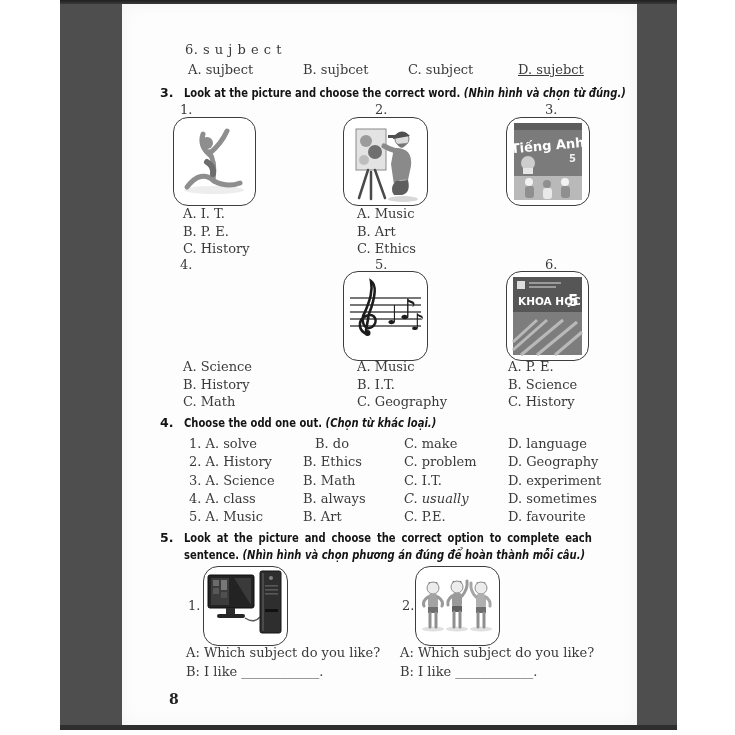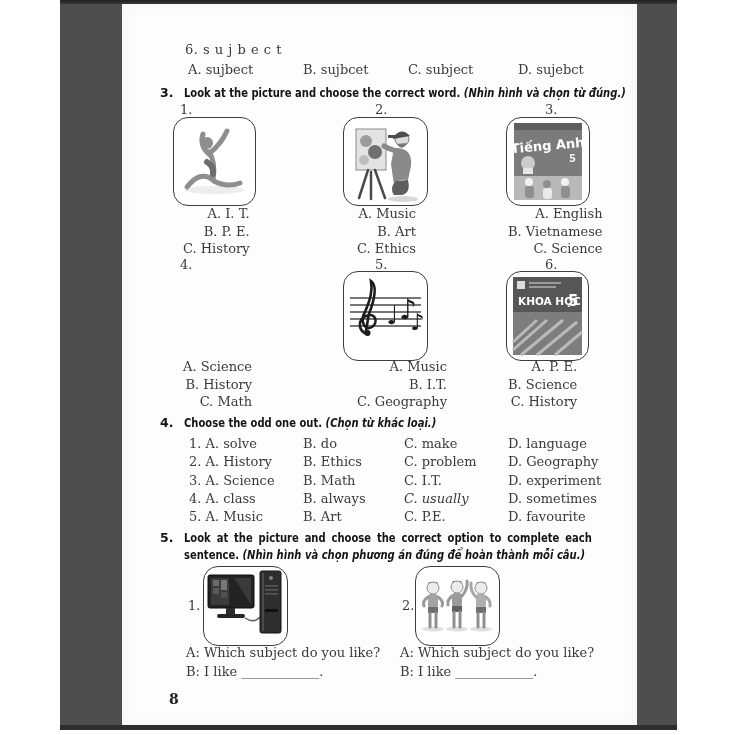--- a/index.html
+++ b/index.html
@@ -7,41 +7,41 @@
           font-family:"DejaVu Serif","Liberation Serif",serif;}
   .abs{position:absolute;}
   .photo{left:60px;top:0;width:617px;height:730px;background:#4e4e4e;}
   .topedge{left:60px;top:0;width:617px;height:4px;background:linear-gradient(#1f1f1f,#3a3a3a);}
   .pagepaper{left:122px;top:4px;width:515px;height:721px;background:#fdfdfd;box-shadow:inset 0 0 18px rgba(0,0,0,.04);}
   .botedge{left:60px;top:725px;width:617px;height:5px;background:#2e2e2e;}
   .serif{font-size:13px;color:#3a3a3a;white-space:nowrap;}
   .head{font-family:"DejaVu Sans","Liberation Sans",sans-serif;font-weight:bold;font-size:12.5px;color:#141414;white-space:nowrap;}
   .cond{transform:scaleX(.8);transform-origin:0 0;}
   .vi{font-style:italic;}
-  .optcol span{display:block;line-height:17.6px;text-align:right;}
+  .optcol span{display:block;line-height:17.6px;}
   .fig{border:1.6px solid #3d3d3d;border-radius:15px;background:#fff;overflow:hidden;}
   .fig svg{display:block;width:100%;height:100%;}
   .pgnum{font-weight:bold;font-size:14px;color:#222;}
   .wsp{word-spacing:3px;}
 </style>
 </head>
 <body>
 
 <div class="canvas">
 
   <div class="abs photo"></div>
   <div class="abs pagepaper"></div>
   <div class="abs topedge"></div>
   <div class="abs botedge"></div>
 
   <div class="abs serif" style="left:185px;top:42px;letter-spacing:.5px;">6. s u j b e c t</div>
   <div class="abs serif" style="left:188px;top:62px;">A. sujbect</div>
   <div class="abs serif" style="left:303px;top:62px;">B. sujbcet</div>
   <div class="abs serif" style="left:408px;top:62px;">C. subject</div>
-  <div class="abs serif" style="left:518px;top:62px;">D. sujebct</div>
+  <div class="abs serif" style="left:518px;top:62px;text-decoration:underline;">D. sujebct</div>
 
   <div class="abs head" style="left:160px;top:85px;">3.</div>
   <div class="abs head cond" style="left:184px;top:85px;">
     <span>Look at the picture and choose the correct word.</span>
     <span class="vi">(Nhìn hình và chọn từ đúng.)</span>
   </div>
 
   <div class="abs serif" style="left:180px;top:102px;">1.</div>
   <div class="abs serif" style="left:375px;top:102px;">2.</div>
   <div class="abs serif" style="left:545px;top:102px;">3.</div>
@@ -104,25 +104,20 @@
   <div class="abs serif optcol" style="left:183px;top:205px;">
     <span>A. I. T.</span>
     <span>B. P. E.</span>
     <span>C. History</span>
   </div>
   <div class="abs serif optcol" style="left:357px;top:205px;">
     <span>A. Music</span>
     <span>B. Art</span>
     <span>C. Ethics</span>
   </div>
-  <div class="abs serif optcol" style="left:508px;top:205px;">
-    <span>A. English</span>
-    <span>B. Vietnamese</span>
-    <span>C. Science</span>
-  </div>
 
   <div class="abs serif" style="left:180px;top:257px;">4.</div>
   <div class="abs serif" style="left:375px;top:257px;">5.</div>
   <div class="abs serif" style="left:545px;top:257px;">6.</div>
 
 
   <div class="abs fig" style="left:343px;top:271px;width:83px;height:88px;">
     <svg viewBox="0 0 83 88">
       <g stroke="#4a4a4a" stroke-width="1.3">
         <line x1="6" y1="26" x2="77" y2="26"></line>
@@ -175,21 +170,21 @@
   </div>
 
   <div class="abs head" style="left:160px;top:415px;">4.</div>
   <div class="abs head cond" style="left:184px;top:415px;">
     <span>Choose the odd one out.</span>
     <span class="vi">(Chọn từ khác loại.)</span>
   </div>
 
   <div class="abs" style="left:0;top:436px;width:735px;">
     <span class="abs serif" style="left:189px;">1. A. solve</span>
-    <span class="abs serif" style="left:303px;">B. do</span>
+    <span class="abs serif" style="left:315px;">B. do</span>
     <span class="abs serif" style="left:404px;">C. make</span>
     <span class="abs serif" style="left:508px;">D. language</span>
   </div>
   <div class="abs" style="left:0;top:454px;width:735px;">
     <span class="abs serif" style="left:189px;">2. A. History</span>
     <span class="abs serif" style="left:303px;">B. Ethics</span>
     <span class="abs serif" style="left:404px;">C. problem</span>
     <span class="abs serif" style="left:508px;">D. Geography</span>
   </div>
   <div class="abs" style="left:0;top:473px;width:735px;">

